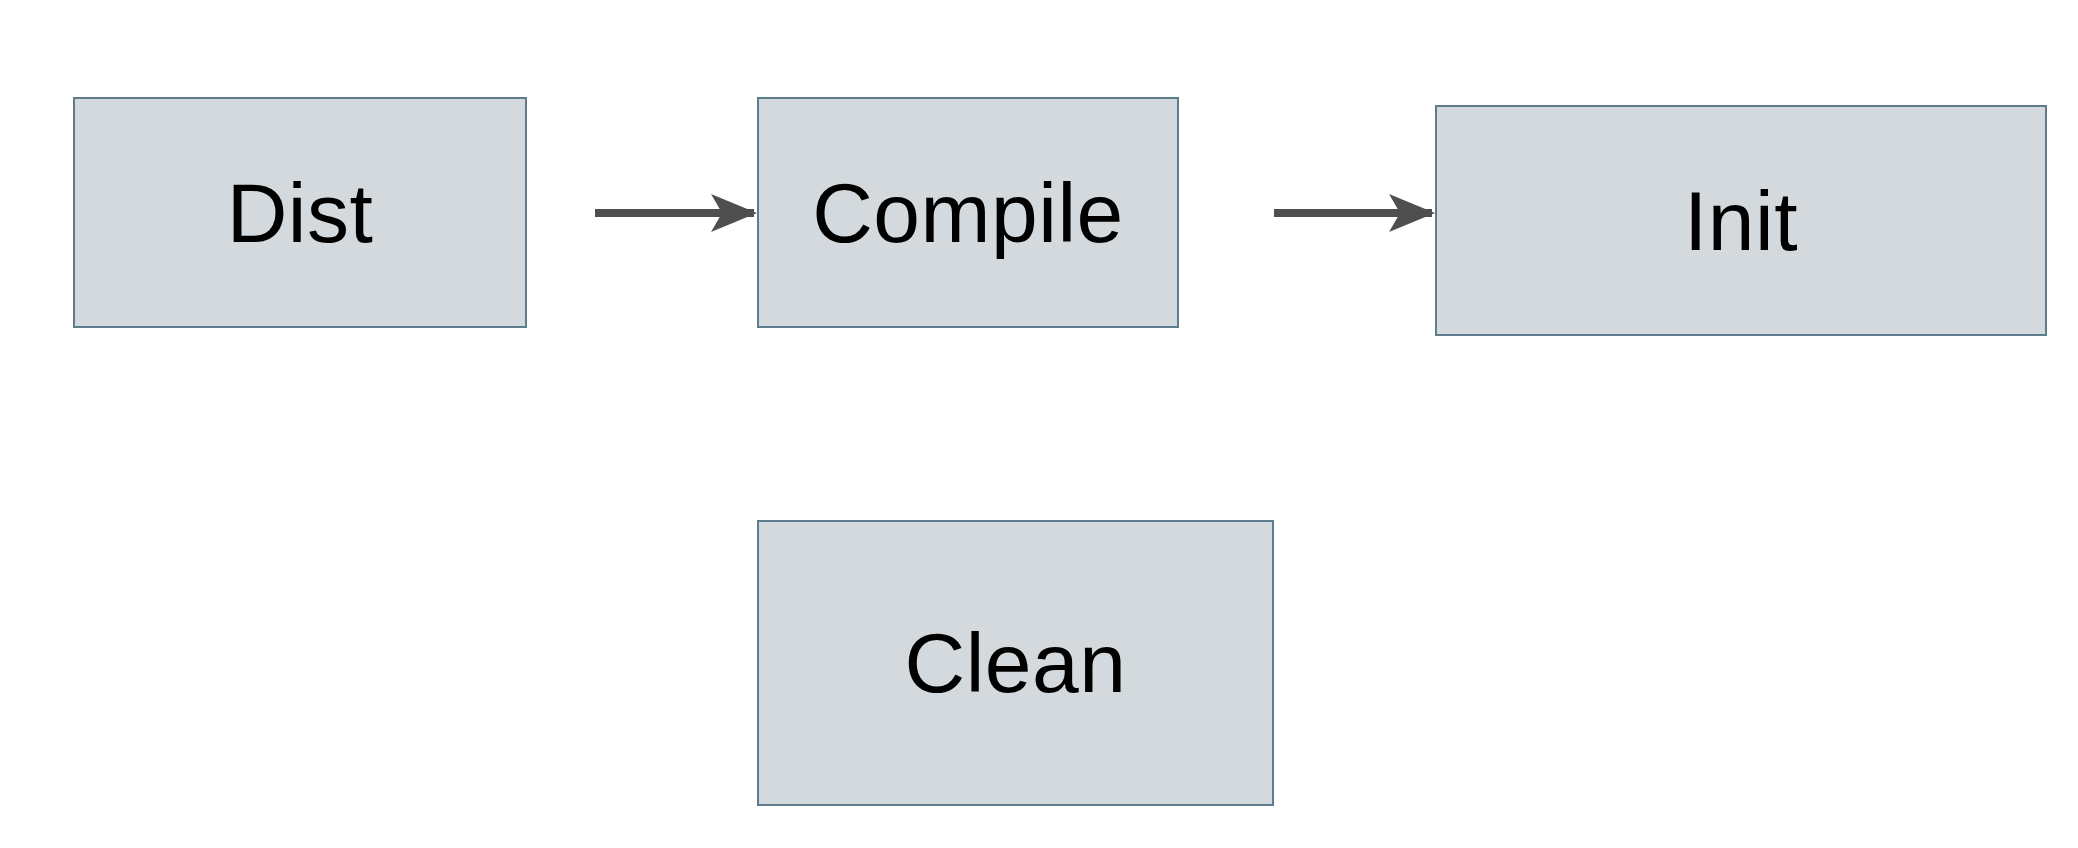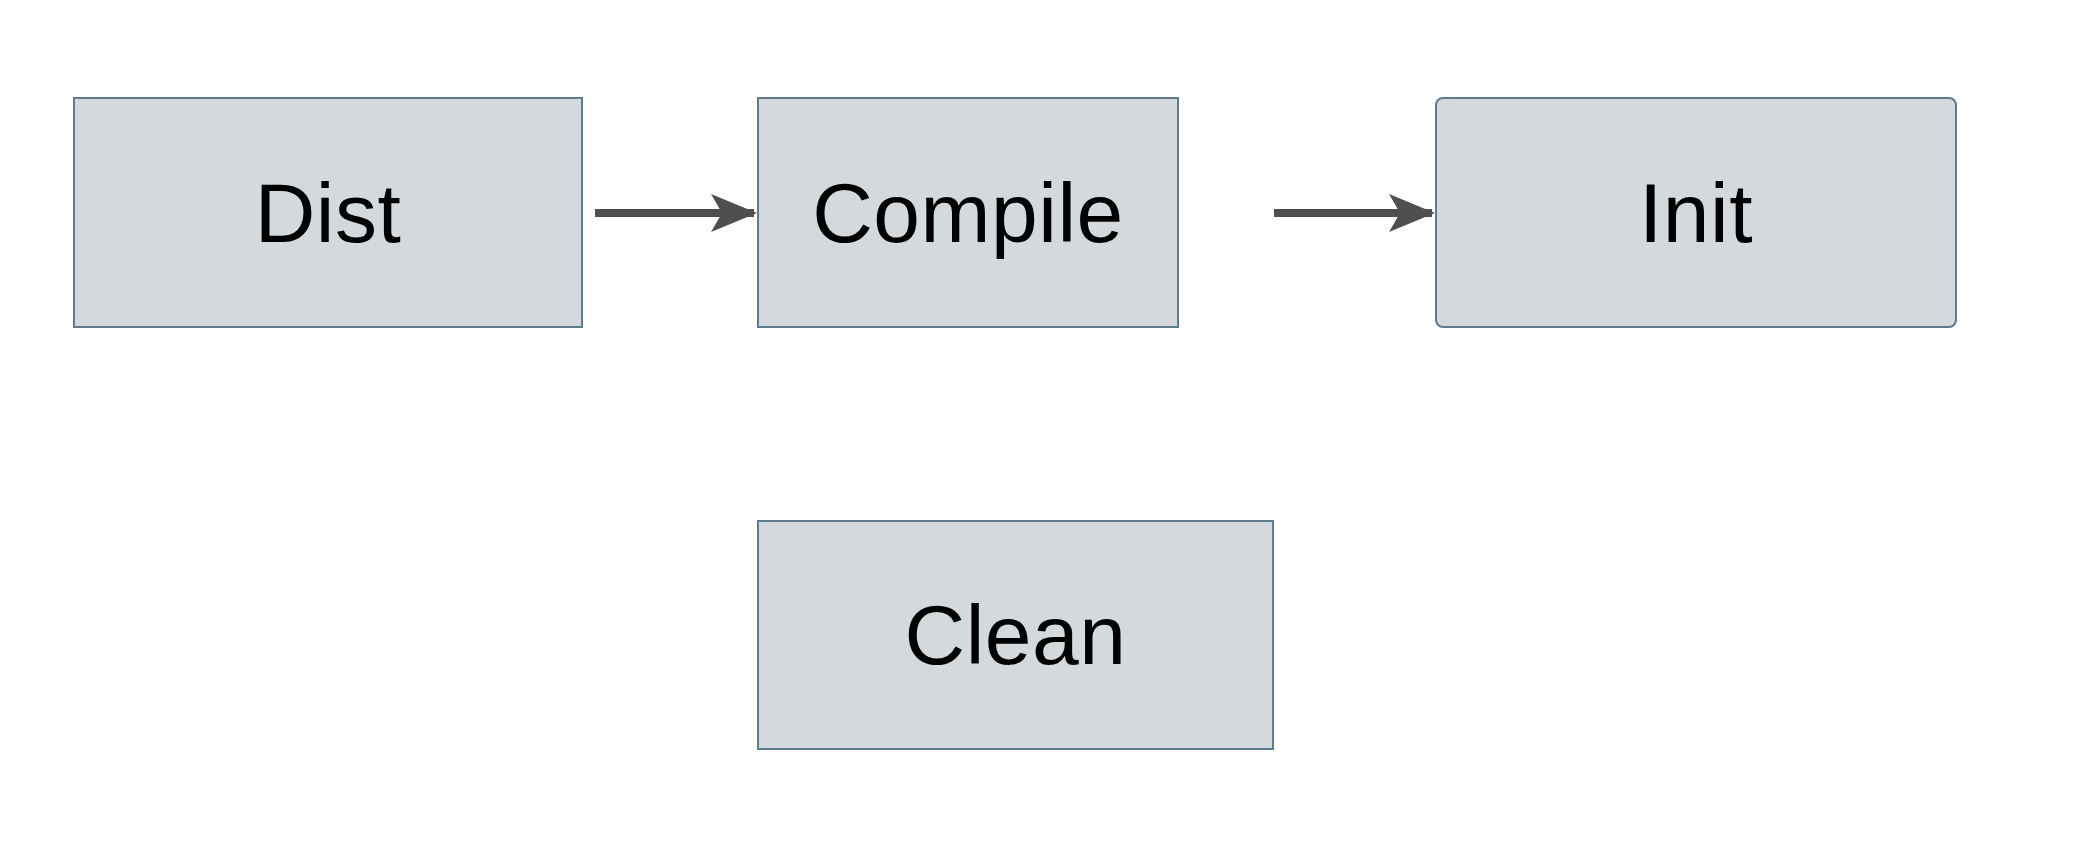--- a/index.html
+++ b/index.html
@@ -29,24 +29,24 @@
     align-items: center;
     justify-content: center;
   }
   .node .label {
     font-size: 84px;
     line-height: 1;
     color: var(--text);
     letter-spacing: 0.5px;
     white-space: nowrap;
   }
-  .node-dist    { left: 73px;   top: 97px;  width: 510px; height: 231px; }
+  .node-dist    { left: 73px;   top: 97px;  width: 454px; height: 231px; }
   .node-compile { left: 757px;  top: 97px;  width: 422px; height: 231px; }
-  .node-init    { left: 1435px; top: 97px;  width: 522px; height: 231px; border-radius: 8px; }
-  .node-clean   { left: 757px;  top: 520px; width: 517px; height: 230px; }
+  .node-init    { left: 1435px; top: 105px;  width: 612px; height: 231px; }
+  .node-clean   { left: 757px;  top: 520px; width: 517px; height: 286px; }
   .edges {
     position: absolute;
     left: 0; top: 0;
     width: 2078px; height: 848px;
     color: var(--arrow);
     pointer-events: none;
   }
   .edges line { stroke: currentColor; stroke-width: 8; }
   .edges path { fill: currentColor; stroke: none; }
 </style>

